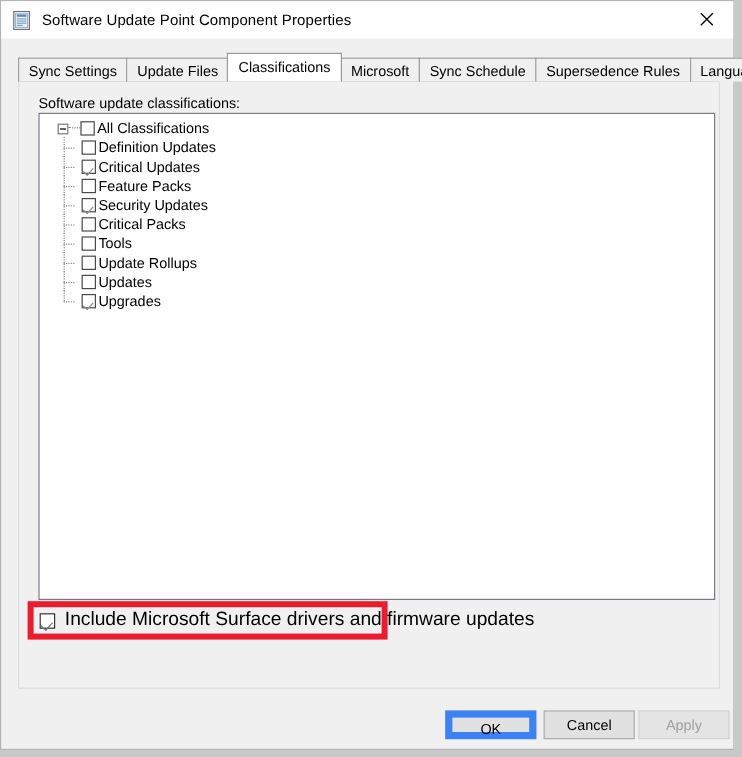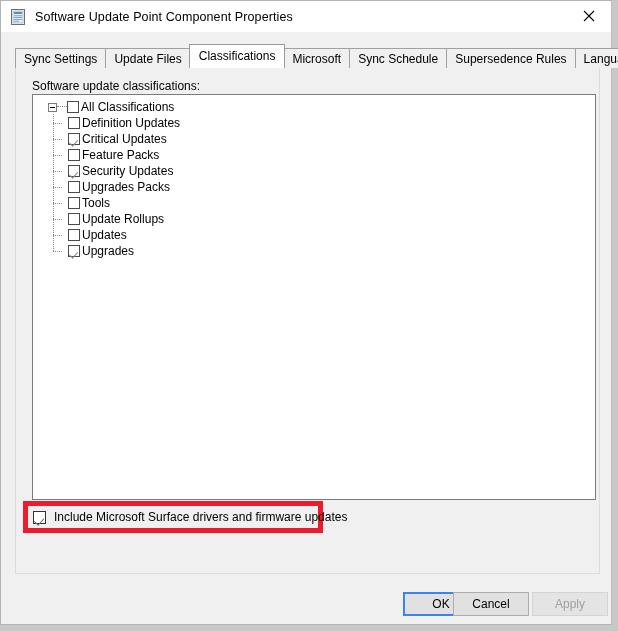--- a/index.html
+++ b/index.html
@@ -243,44 +243,43 @@
     content: "";
     position: absolute;
     left: 2px; top: 4px;
     width: 5px; height: 8px;
     border: solid #6e6e6e;
     border-width: 0 1.7px 1.7px 0;
     transform: rotate(42deg);
   }
   .surface-row .slabel {
     margin-left: 8px;
-    font-size: 12px;
+    font-size: 16px;
   }
 
   
   .btn {
     position: absolute;
     height: 24px;
     width: 76px;
     background: #e1e1e1;
     border: 1px solid #adadad;
     font-family: "Liberation Sans", sans-serif;
     font-size: 12px;
     color: #000;
     text-align: center;
     line-height: 22px;
     box-sizing: border-box;
     cursor: default;
     padding: 0;
   }
   .btn.default {
-    border: 2px solid #3b82f6;
+    border: 6px solid #3b82f6;
     background: #e1e1e1;
     line-height: 20px;
-    margin-left: 32px;
   }
   .btn.disabled {
     color: #a0a0a0;
     background: #e4e4e4;
     border-color: #d4d4d4;
   }
   #ok-button      { left: 370px; top: 591px; }
   #cancel-button  { left: 452px; top: 591px; }
   #apply-button   { left: 531px; top: 591px; }
 </style>
@@ -353,21 +352,21 @@
 
       <div class="tnode">
         <span class="child-connect"></span>
         <span class="cbox checked"></span>
         <span class="tlabel">Security Updates</span>
       </div>
 
       <div class="tnode">
         <span class="child-connect"></span>
         <span class="cbox"></span>
-        <span class="tlabel">Upgrades Packs</span>
+        <span class="tlabel">Critical Packs</span>
       </div>
 
       <div class="tnode">
         <span class="child-connect"></span>
         <span class="cbox"></span>
         <span class="tlabel">Tools</span>
       </div>
 
       <div class="tnode">
         <span class="child-connect"></span>

